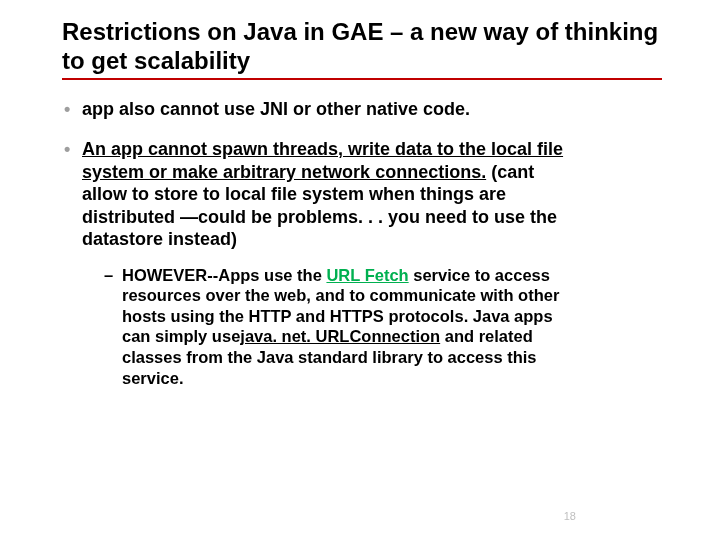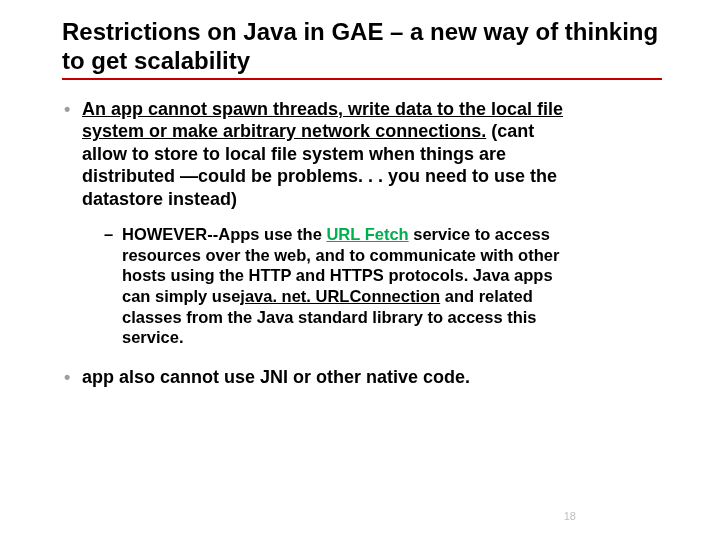--- a/index.html
+++ b/index.html
@@ -86,25 +86,25 @@
     color: #bfbfbf;
   }
 </style>
 </head>
 <body>
 
 <div class="slide">
   <h1 class="title">Restrictions on Java in GAE – a new way of thinking to get scalability</h1>
 
   <ul class="level1">
+    <li>app also cannot use JNI or other native code.</li>
     <li>
       <span class="underline">An app cannot spawn threads, write data to the local file system or make arbitrary network connections.</span><span> (cant allow to store to local file system when things are distributed —could be problems. . . you need to use the datastore instead)</span>
       <ul class="level2">
         <li>
           <span>HOWEVER--Apps use the </span><span class="link">URL Fetch</span><span> service to access resources over the web, and to communicate with other hosts using the HTTP and HTTPS protocols. Java apps can simply use</span><span class="underline">java. net. URLConnection</span><span> and related classes from the Java standard library to access this service.</span>
         </li>
       </ul>
     </li>
-    <li>app also cannot use JNI or other native code.</li>
   </ul>
 
   <div class="page-num">18</div>
 </div>
 
 </body></html>

